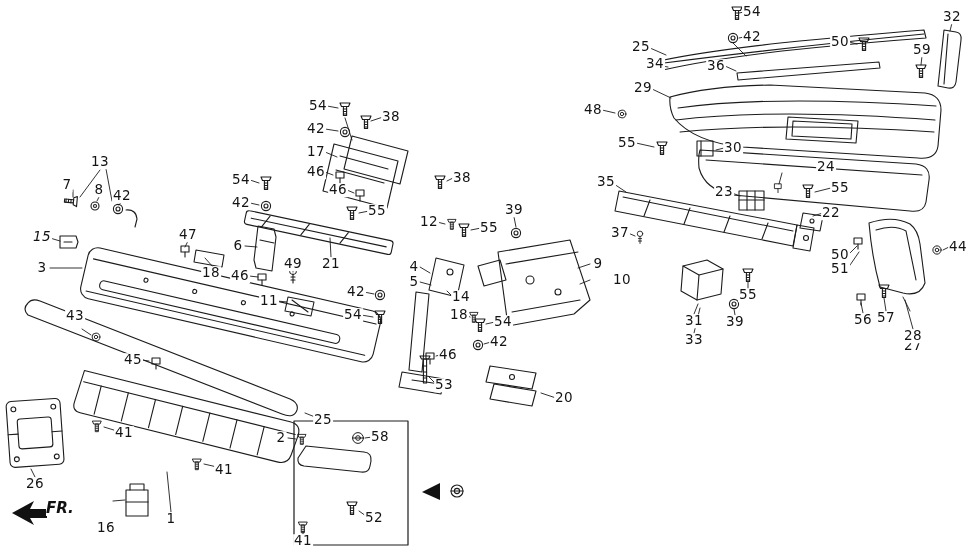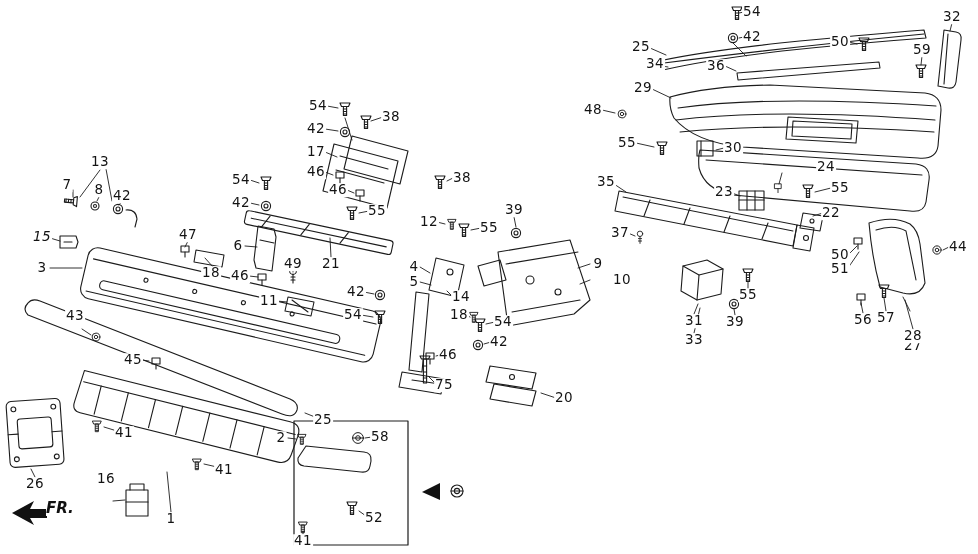--- a/index.html
+++ b/index.html
@@ -333,31 +333,31 @@
       <div class="callout" style="left: 414px; top: 282px;">5</div>
       <div class="callout" style="left: 461px; top: 297px;">14</div>
       <div class="callout" style="left: 459px; top: 315px;">18</div>
       <div class="callout" style="left: 598px; top: 264px;">9</div>
       <div class="callout" style="left: 622px; top: 280px;">10</div>
       <div class="callout" style="left: 356px; top: 292px;">42</div>
       <div class="callout" style="left: 353px; top: 315px;">54</div>
       <div class="callout" style="left: 503px; top: 322px;">54</div>
       <div class="callout" style="left: 499px; top: 342px;">42</div>
       <div class="callout" style="left: 448px; top: 355px;">46</div>
-      <div class="callout" style="left: 444px; top: 385px;">75</div>
+      <div class="callout" style="left: 444px; top: 385px;">53</div>
       <div class="callout" style="left: 564px; top: 398px;">20</div>
       <div class="callout" style="left: 75px; top: 316px;">43</div>
       <div class="callout" style="left: 133px; top: 360px;">45</div>
       <div class="callout" style="left: 323px; top: 420px;">25</div>
       <div class="callout" style="left: 281px; top: 438px;">2</div>
       <div class="callout" style="left: 380px; top: 437px; text-align: center;">58</div>
       <div class="callout" style="left: 124px; top: 433px;">41</div>
       <div class="callout" style="left: 224px; top: 470px;">41</div>
       <div class="callout" style="left: 35px; top: 484px;">26</div>
-      <div class="callout" style="left: 106px; top: 479px;">16</div>
+      <div class="callout" style="left: 106px; top: 528px;">16</div>
       <div class="callout" style="left: 171px; top: 519px;">1</div>
       <div class="callout" style="left: 374px; top: 518px;">52</div>
       <div class="callout" style="left: 303px; top: 541px;">41</div>
     </div>
 
 <div class="fr-label">FR.</div>
 
 </div>
 
 </body></html>

